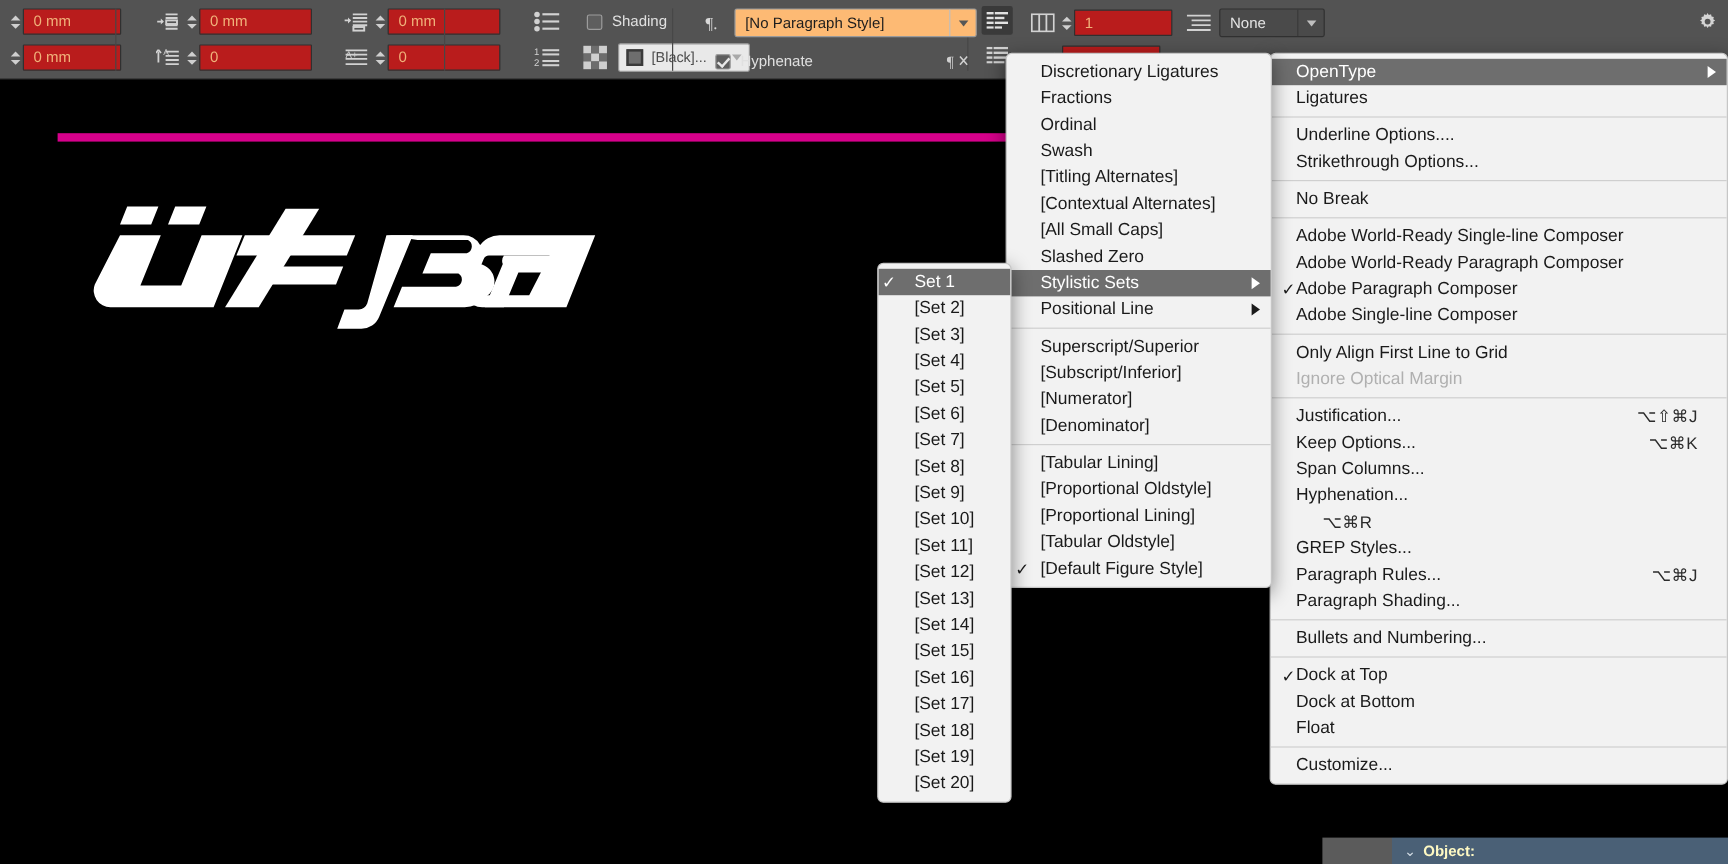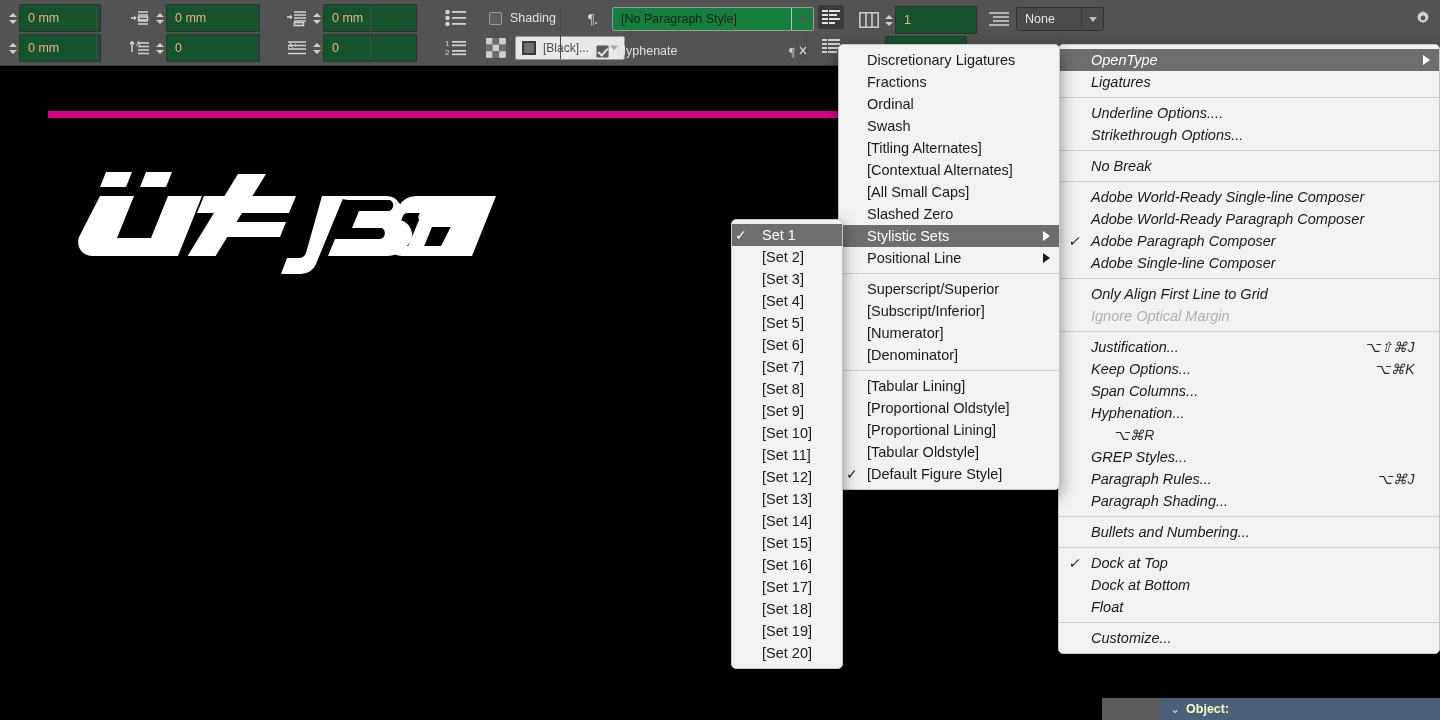--- a/index.html
+++ b/index.html
@@ -39,21 +39,21 @@
   .spin {
     width: 13px; height: 26px;
     display: flex; flex-direction: column; align-items: center; justify-content: center;
     gap: 3px; flex: none;
   }
   .spin i { display:block; width:0;height:0; border-left:4px solid transparent; border-right:4px solid transparent; }
   .spin i.up { border-bottom:4px solid #cfcfcf; }
   .spin i.dn { border-top:4px solid #cfcfcf; }
 
   .num-field {
-    height: 28px; background: #14532d; border: 1px solid #303030;
+    height: 22px; background: #b91c1c; border: 1px solid #303030;
     color: #f0b27a; font-size: 12.5px; line-height: 20px;
     padding-left: 8px; border-radius: 1px;
     display: flex; align-items: center;
   }
   .num-field.w1 { width: 82px; }
   .num-field.w2 { width: 94px; }
 
   .tb-icon { width: 26px; height: 26px; flex: none; display:flex; align-items:center; justify-content:center; }
   .tb-icon svg { display:block; }
 
@@ -63,21 +63,21 @@
     width: 13px; height: 13px; border: 1px solid #9c9c9c; background: #5e5e5e;
     border-radius: 2px; position: relative; flex: none;
   }
   .chk.on::after {
     content: ""; position: absolute; left: 3px; top: 0px; width: 4px; height: 8px;
     border: solid #e8e8e8; border-width: 0 2px 2px 0; transform: rotate(42deg);
   }
   .tb-label { color: #e0e0e0; font-size: 12.5px; margin-left: 8px; white-space: nowrap; }
 
   .combo {
-    background: #15803d; border: 1px solid #9a9a9a; height: 24px;
+    background: #fdba74; border: 1px solid #9a9a9a; height: 24px;
     display: flex; align-items: center; border-radius: 2px; position: relative;
   }
   .combo .txt { color: #1d1d1d; font-size: 12.5px; padding-left: 8px; white-space: nowrap; }
   .combo .caret {
     position: absolute; right: 0; top: 0; bottom: 0; width: 22px;
     display: flex; align-items: center; justify-content: center;
     border-left: 1px solid #bdbdbd;
   }
   .combo .caret::after {
     content:""; width:0;height:0; border-left:4.5px solid transparent; border-right:4.5px solid transparent;
@@ -135,21 +135,21 @@
   .mi .arrow {
     position: absolute; right: 9px; top: 50%; transform: translateY(-50%);
     width: 0; height: 0;
     border-top: 5px solid transparent; border-bottom: 5px solid transparent;
     border-left: 7px solid #1a1a1a;
   }
   .mi.sel .arrow { border-left-color: #ffffff; }
   .msep { height: 1px; background: #cfcfcf; margin: 4px 0; }
 
   #menu-openfly { left: 1058px; top: 44px; width: 382px; }
-  #menu-openfly .mi { height: 22px; padding-left: 32px; font-style: italic; }
+  #menu-openfly .mi { height: 22px; padding-left: 21px; }
   #menu-otype { left: 838px; top: 44px; width: 222px; }
   #menu-otype .mi { }
   #menu-sets { left: 731px; top: 219px; width: 112px; }
   #menu-sets .mi { padding-left: 16px; height: 22px; }
   #menu-sets .mi .check { left: 3px; }
   #menu-sets .mi .lbl { padding-left: 14px; }
 
   
   #statusbar {
     position: absolute; left: 0; bottom: 0; width: 1440px; height: 22px;

